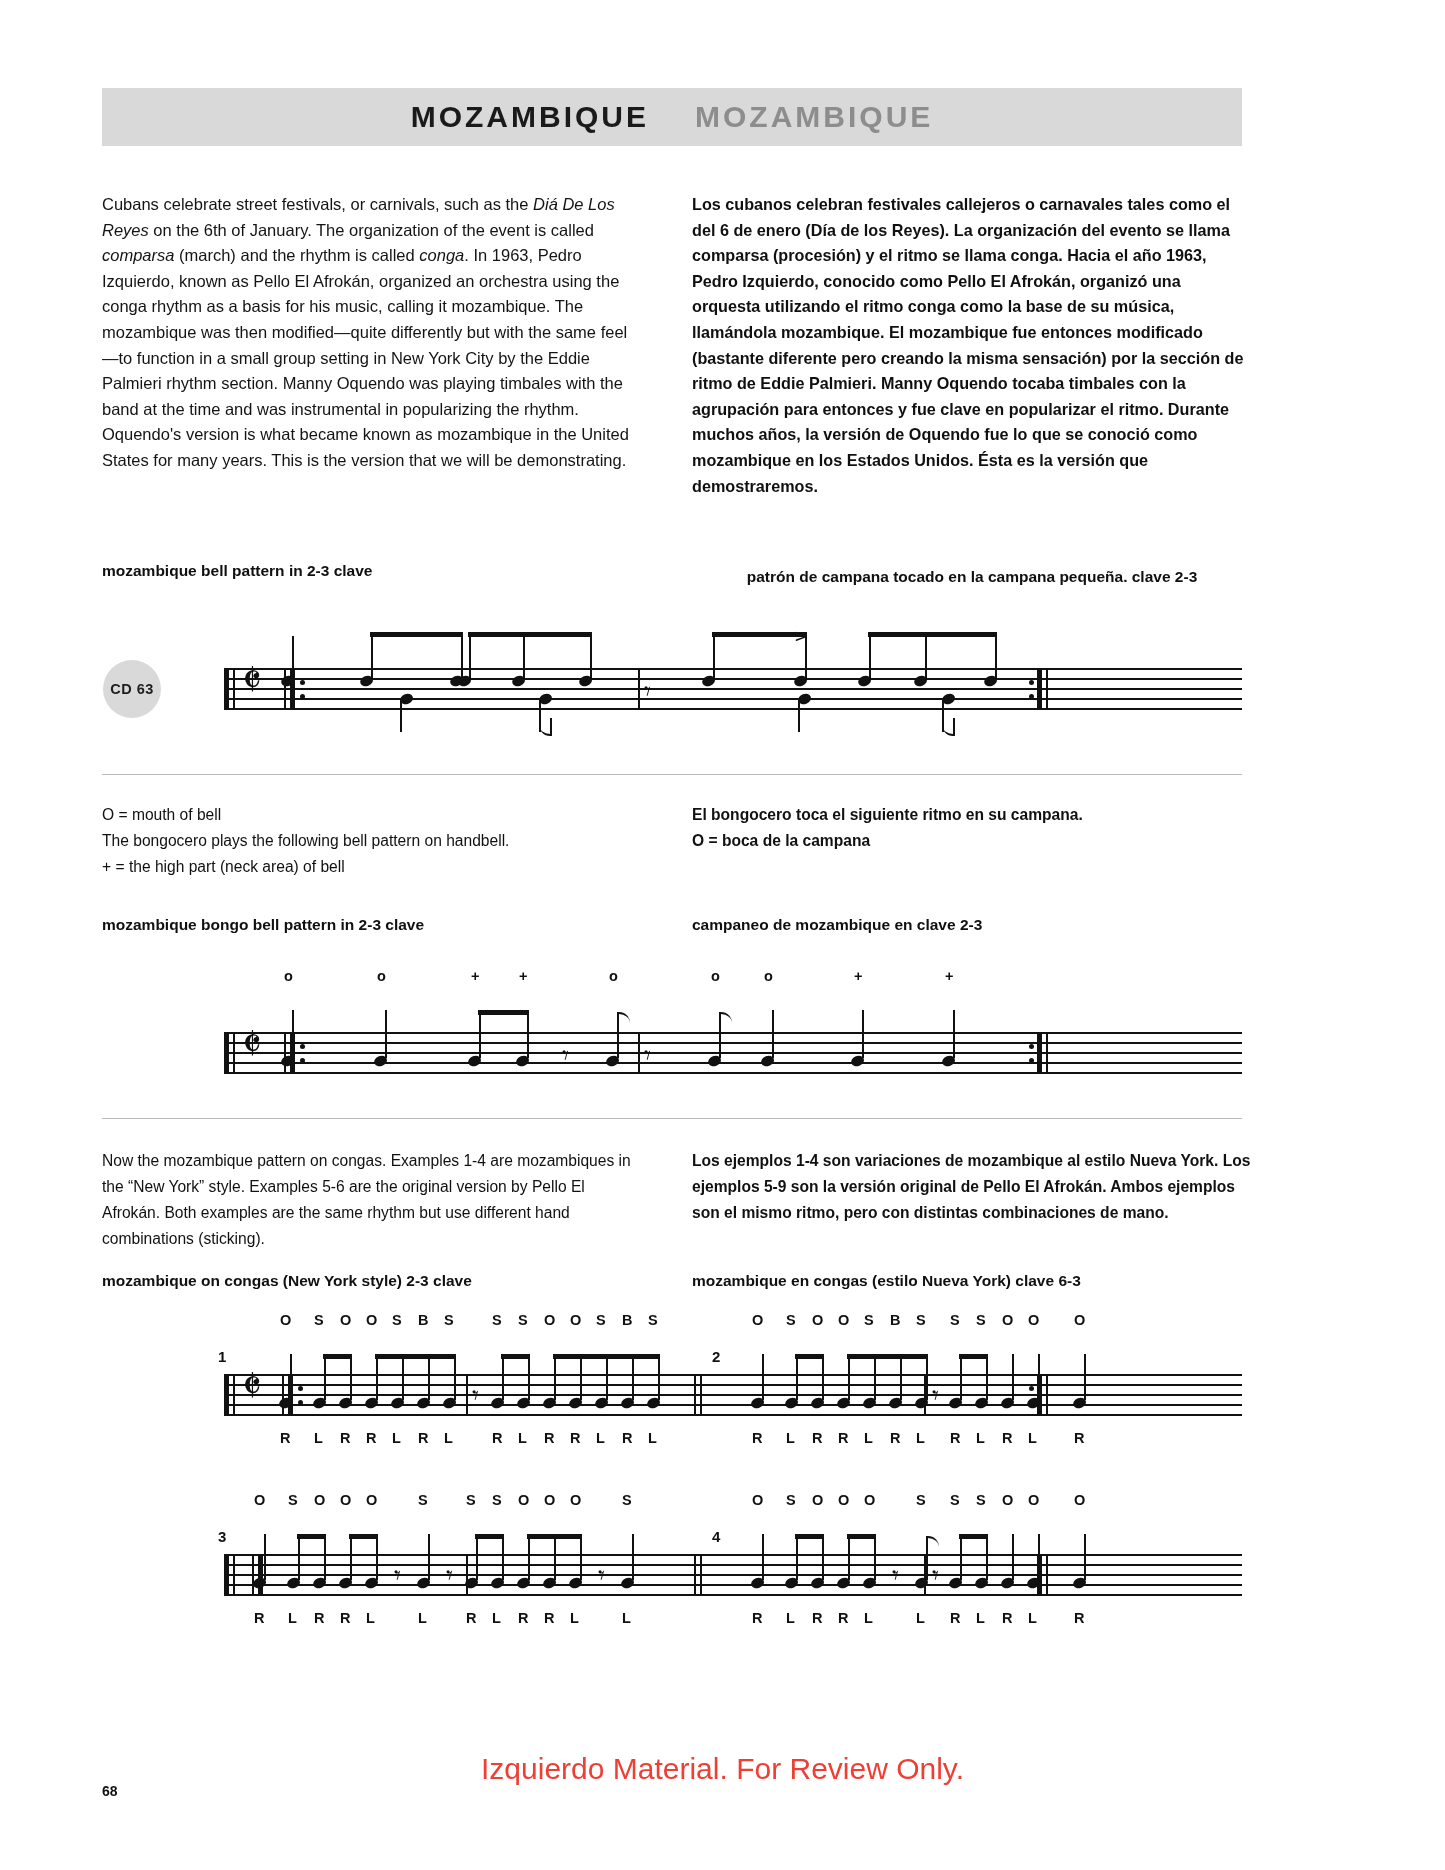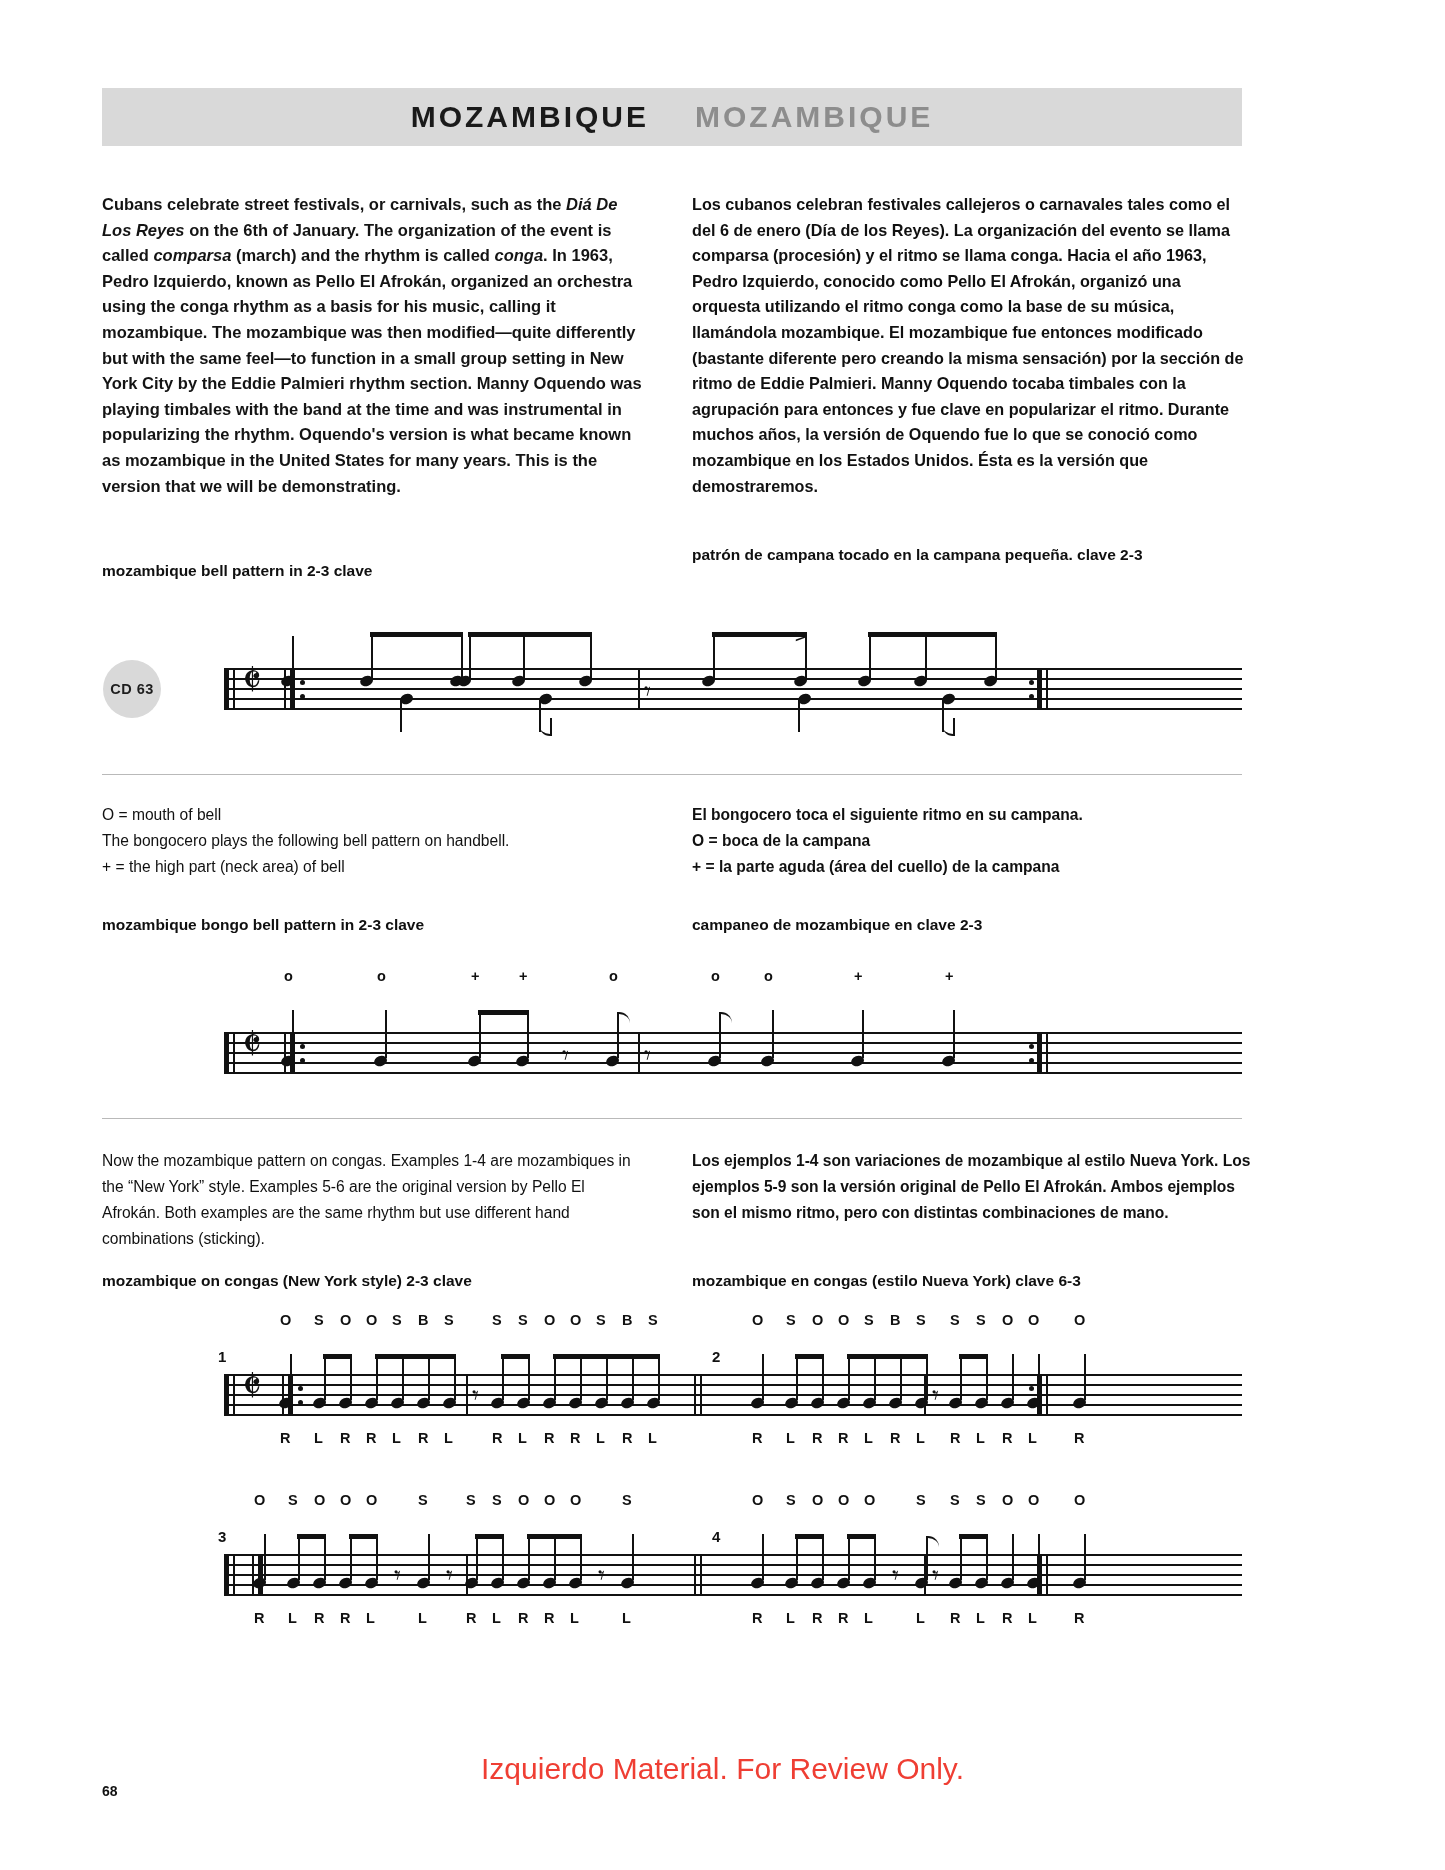--- a/index.html
+++ b/index.html
@@ -232,34 +232,34 @@
 </head>
 <body>
 
 <div class="page">
 
   <div class="title-band">
     <span class="title-en">MOZAMBIQUE</span>
     <span class="title-es">MOZAMBIQUE</span>
   </div>
 
-  <div class="col-left" style="top:192px;font-weight:bold;">
+  <div class="col-left" style="top:192px;">
     <div class="body-en">
       <span>Cubans celebrate street festivals, or carnivals, such as the </span><span class="it">Diá De Los Reyes</span><span> on the 6th of January. The organization of the event is called </span><span class="it">comparsa</span><span> (march) and the rhythm is called </span><span class="it">conga</span><span>. In 1963, Pedro Izquierdo, known as Pello El Afrokán, organized an orchestra using the conga rhythm as a basis for his music, calling it mozambique. The mozambique was then modified—quite differently but with the same feel—to function in a small group setting in New York City by the Eddie Palmieri rhythm section. Manny Oquendo was playing timbales with the band at the time and was instrumental in popularizing the rhythm. Oquendo's version is what became known as mozambique in the United States for many years. This is the version that we will be demonstrating.</span>
     </div>
   </div>
 
   <div class="col-right" style="top:192px;">
     <div class="body-es">Los cubanos celebran festivales callejeros o carnavales tales como el del 6 de enero (Día de los Reyes). La organización del evento se llama comparsa (procesión) y el ritmo se llama conga. Hacia el año 1963, Pedro Izquierdo, conocido como Pello El Afrokán, organizó una orquesta utilizando el ritmo conga como la base de su música, llamándola mozambique. El mozambique fue entonces modificado (bastante diferente pero creando la misma sensación) por la sección de ritmo de Eddie Palmieri. Manny Oquendo tocaba timbales con la agrupación para entonces y fue clave en popularizar el ritmo. Durante muchos años, la versión de Oquendo fue lo que se conoció como mozambique en los Estados Unidos. Ésta es la versión que demostraremos.</div>
   </div>
 
   <div class="col-left" style="top:562px;">
     <div class="sub-en">mozambique bell pattern in 2-3 clave</div>
   </div>
-  <div class="col-right" style="top:546px;">
+  <div class="col-right" style="top:568px;text-align:center;">
     <div class="sub-es">patrón de campana tocado en la campana pequeña. clave 2-3</div>
   </div>
 
   <div class="cd-badge" style="left:103px; top:660px;">
     <span>CD 63</span>
   </div>
 
   <div class="system" style="left:224px; top:606px; width:1018px; height:90px;">
     <div class="staff">
       <div class="sline" style="top:62px;"></div>
@@ -333,21 +333,20 @@
   <div class="rule" style="top:774px;"></div>
 
   <div class="col-left" style="top:802px;">
     <div class="small-en">O = mouth of bell</div>
     <div class="small-en">The bongocero plays the following bell pattern on handbell.</div>
     <div class="small-en">+ = the high part (neck area) of bell</div>
   </div>
   <div class="col-right" style="top:802px;">
     <div class="small-es">El bongocero toca el siguiente ritmo en su campana.</div>
     <div class="small-es">O = boca de la campana</div>
-    <div class="small-es">+ = la parte aguda (área del cuello) de la campana</div>
   </div>
 
   <div class="col-left" style="top:916px;">
     <div class="sub-en">mozambique bongo bell pattern in 2-3 clave</div>
   </div>
   <div class="col-right" style="top:916px;">
     <div class="sub-es">campaneo de mozambique en clave 2-3</div>
   </div>
 
   <div class="system" style="left:224px; top:968px; width:1018px; height:100px;">

